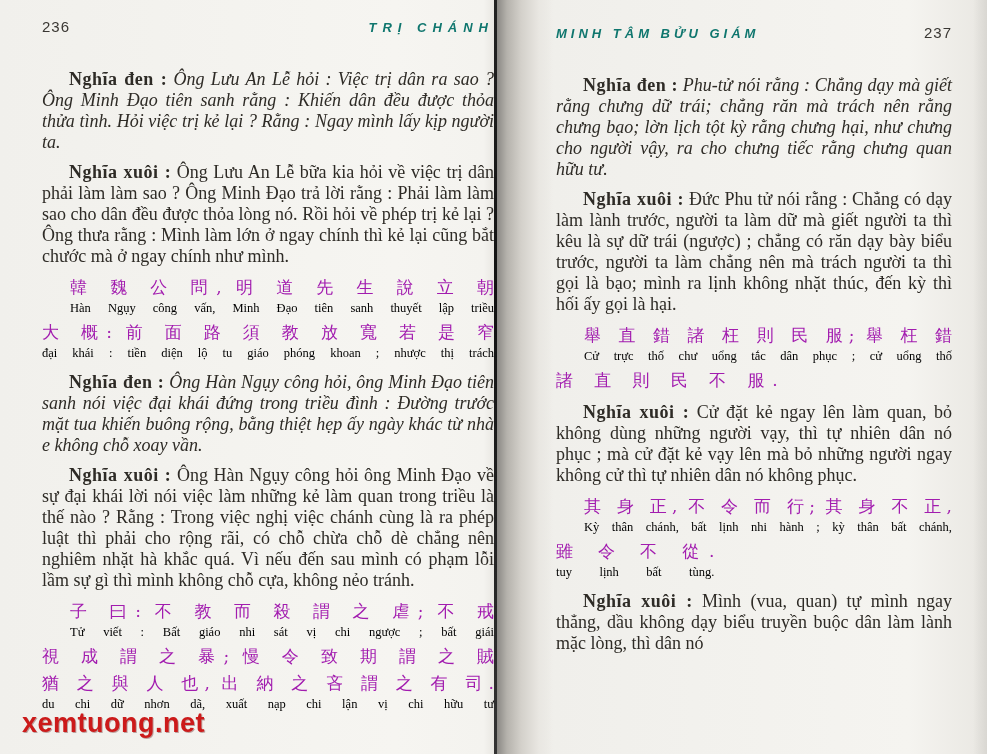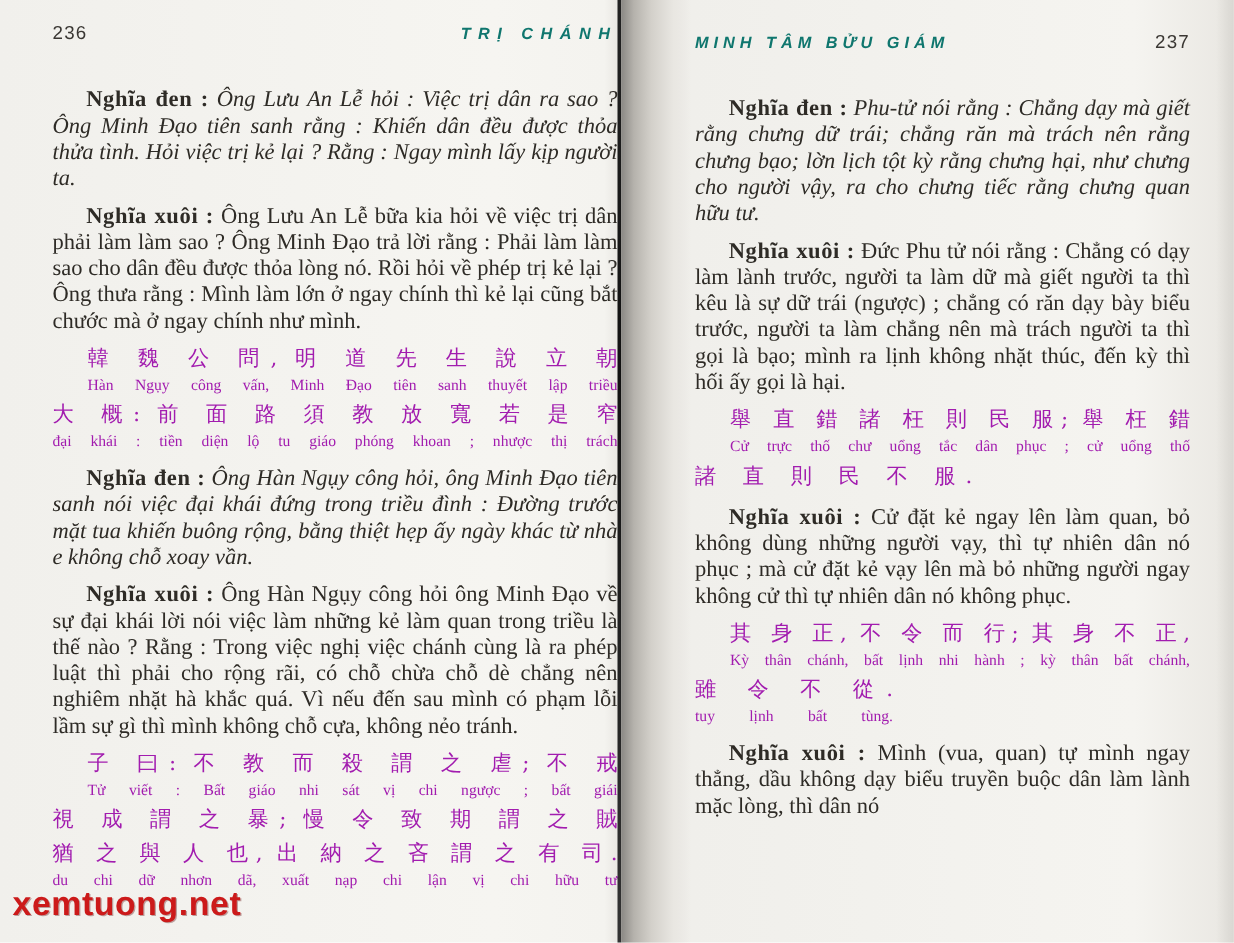--- a/index.html
+++ b/index.html
@@ -34,24 +34,24 @@
   .para{font-size:18px;line-height:21px;text-align:justify;
     margin:0 0 9px 0;text-indent:27px;}
   .lead{font-weight:bold;letter-spacing:0.5px;}
   .s-italic{font-style:italic;}
   .s-normal{font-style:normal;}
 
   .verse{margin:3px 0 10px 0;}
   .pair{margin-bottom:4px;}
   .cn{font-size:17px;line-height:23px;text-align:justify;text-align-last:justify;
     color:#a21caf;font-family:"DejaVu Serif","Liberation Serif",serif;}
-  .vn{font-size:12.5px;line-height:18px;text-align:justify;text-align-last:justify;color:#a21caf;}
+  .vn{font-size:12.5px;line-height:18px;text-align:justify;text-align-last:justify;color:#000000;}
   .first-pair .cn,.first-pair .vn{text-indent:28px;}
 
-  .watermark{position:absolute;left:10px;top:708px;
+  .watermark{position:absolute;left:22px;top:708px;
     font-family:"Liberation Sans","DejaVu Sans",sans-serif;
     font-weight:bold;font-size:27px;letter-spacing:0.5px;
     text-shadow:1px 1px 0 rgba(90,10,10,0.35);}
 </style>
 </head>
 <body>
 
 <div class="scan-frame">
 
   <div class="page page-left">

